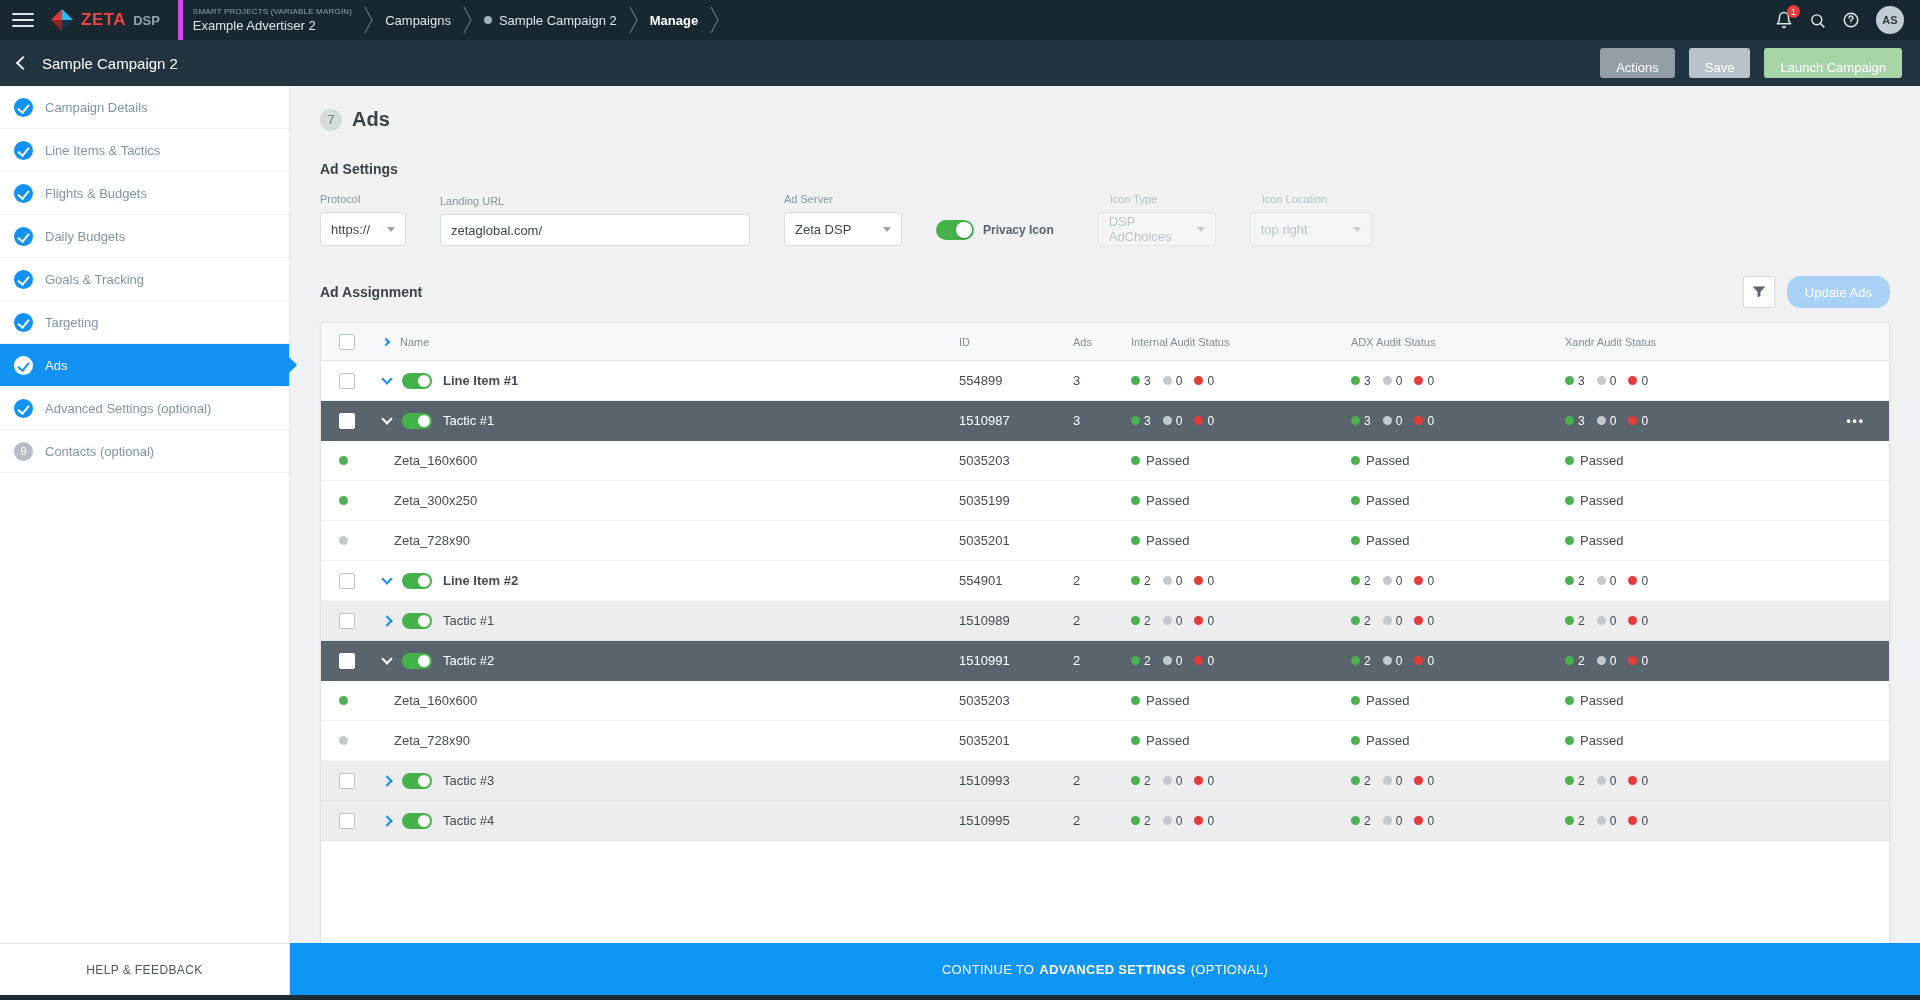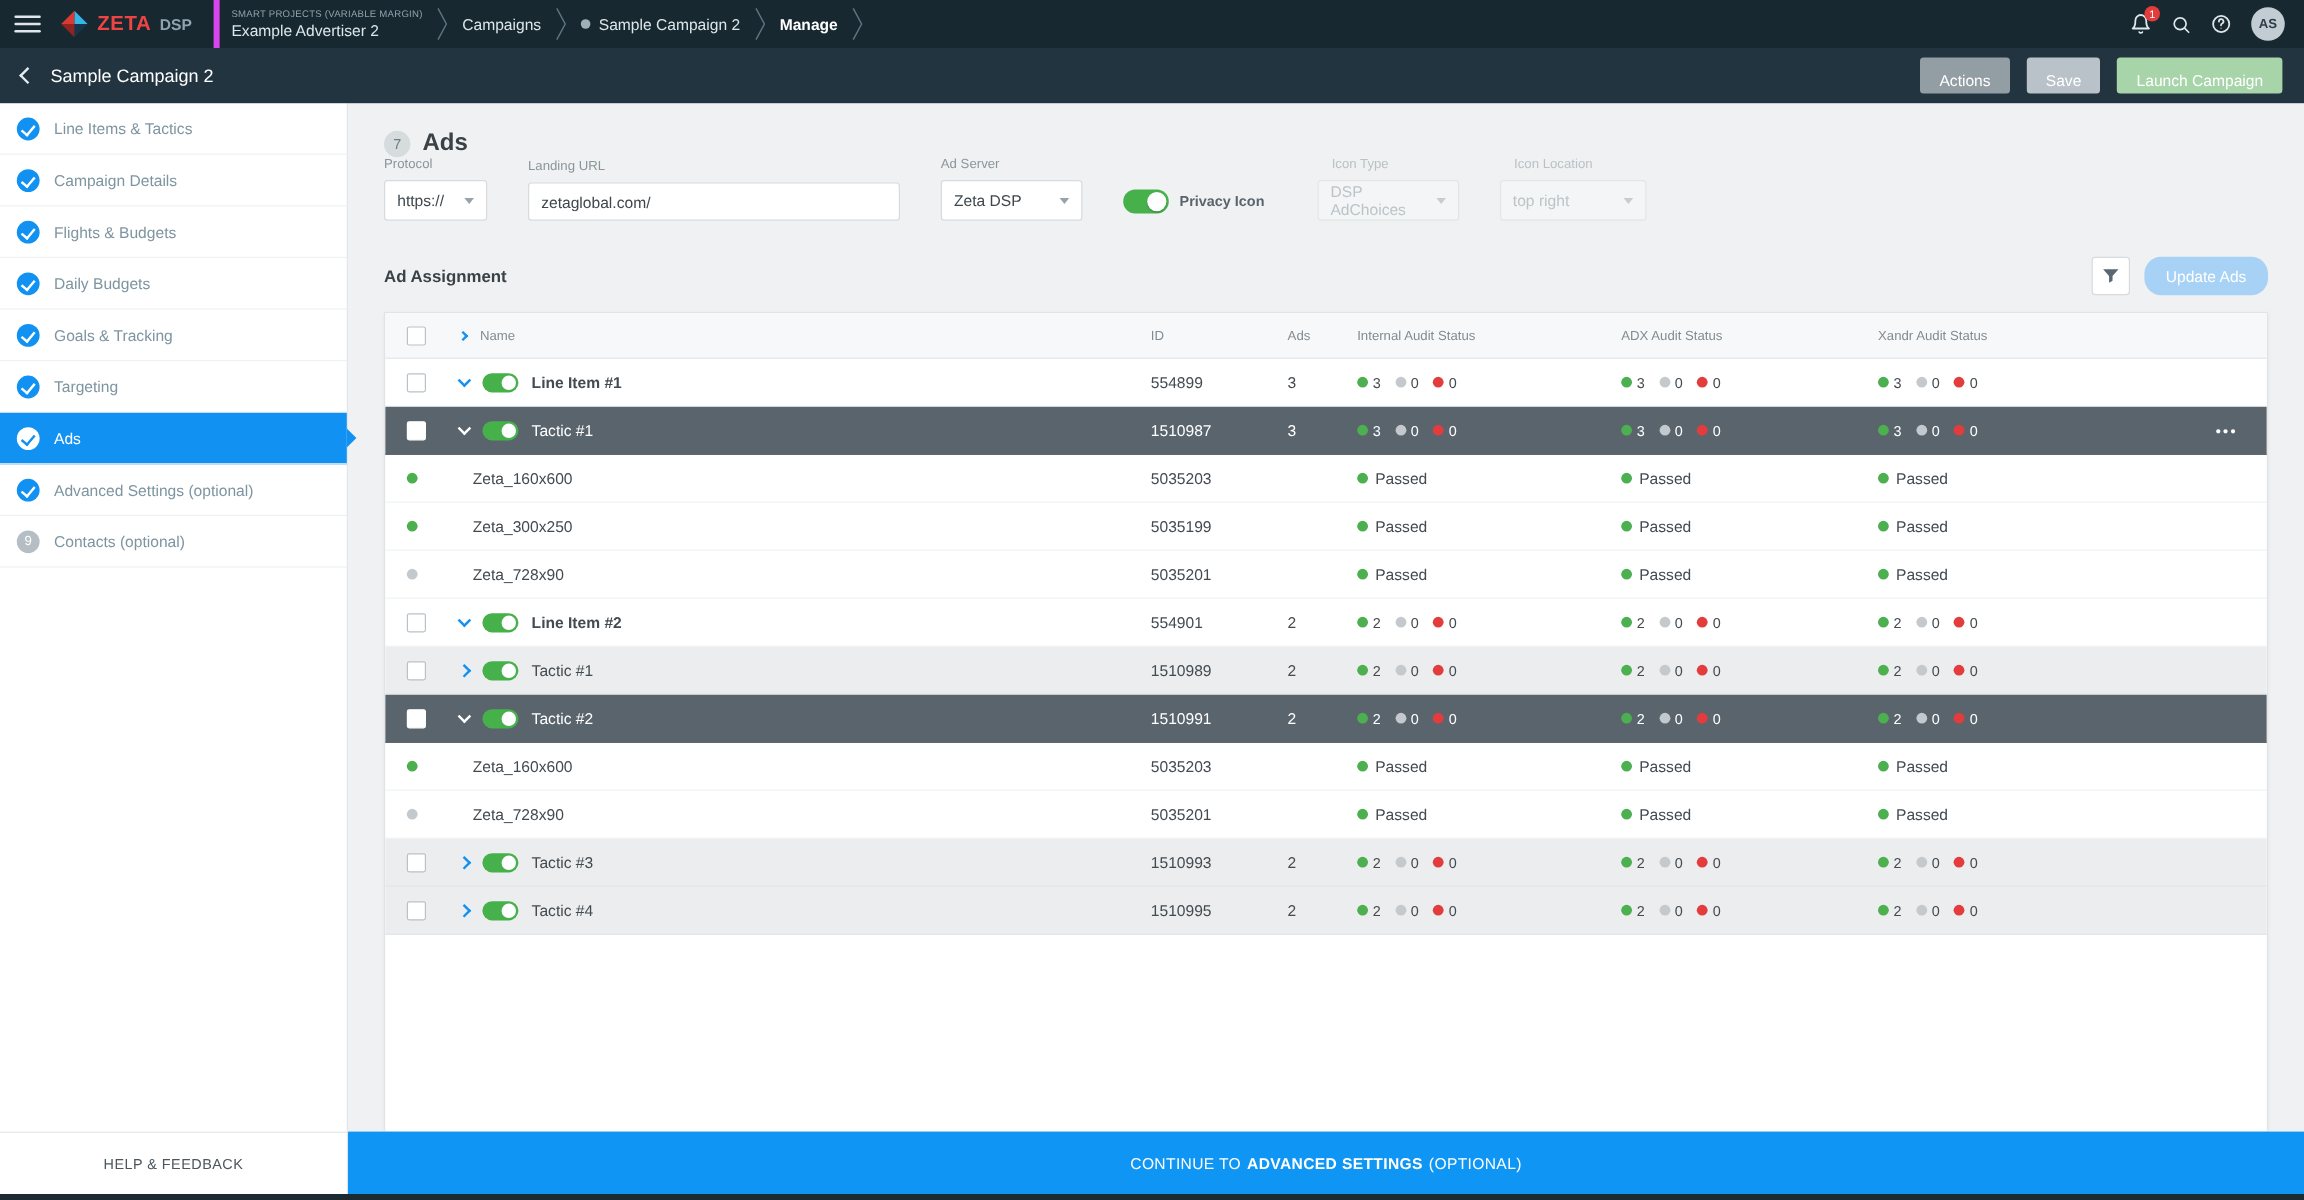--- a/index.html
+++ b/index.html
@@ -51,21 +51,21 @@
   .side-item.active .check::after { border-color:#1191f2; }
   .numcircle { width:19px; height:19px; border-radius:50%; background:#b4bec4; color:#fff; font-size:11px; display:flex; align-items:center; justify-content:center; flex:none; }
   .side-help { height:52px; border-top:1px solid #e2e6e8; display:flex; align-items:center; justify-content:center; font-size:12px; font-weight:500; color:#4c565c; letter-spacing:.4px; cursor:pointer; }
 
   
   .content { position:absolute; left:290px; top:86px; right:0; bottom:57px; background:#eff1f2; padding:0 30px; display:flex; flex-direction:column; overflow:hidden; }
   .page-head { display:flex; align-items:center; gap:10px; padding-top:22px; flex:none; }
   .step-circle { width:22px; height:22px; border-radius:50%; background:#d6dbdd; color:#727c81; font-size:12px; display:flex; align-items:center; justify-content:center; flex:none; }
   .page-title { font-size:20px; font-weight:bold; color:#3a4247; margin:0; }
   .section-title { font-size:14px; font-weight:bold; color:#3a4247; margin-top:30px; flex:none; }
-  .form-row { display:flex; align-items:flex-end; flex:none; }
+  .form-row { display:flex; margin-top:16px; align-items:flex-end; flex:none; }
   .fgroup { display:flex; flex-direction:column; gap:7px; margin-right:34px; }
   .flabel { font-size:11px; color:#8b969c; white-space:nowrap; }
   .fgroup.disabled .flabel { color:#b9c2c7;padding-left:12px; }
   .selectbox { height:32px; background:#ffffff; border:1px solid #d6dbde; border-radius:3px; display:flex; align-items:center; justify-content:space-between; gap:10px; padding:16px 10px; font-size:13px; color:#3f474c; cursor:pointer; }
   .selectbox.disabled { background:#f3f5f6; color:#bcc4c9; border-color:#e2e6e8; cursor:default; }
   .caret { width:0; height:0; border-left:4px solid transparent; border-right:4px solid transparent; border-top:5px solid #98a2a8; flex:none; }
   .selectbox.disabled .caret { border-top-color:#c6cdd1; }
   .textinput { height:32px; width:310px; border:1px solid #d6dbde; border-radius:3px; padding:0 10px; font-size:13px; color:#3f474c; font-family:inherit; background:#fff; }
   .privacy-group { display:flex; flex-direction:row; align-items:center; gap:9px; height:32px; margin-right:44px; }
   .toggle-lg { width:38px; height:20px; border-radius:10px; background:#46b14b; position:relative; cursor:pointer; flex:none; }
@@ -199,25 +199,25 @@
     <button class="btn actions">Actions</button>
     <button class="btn save">Save</button>
     <button class="btn launch">Launch Campaign</button>
   </div>
 </div>
 
 <aside class="sidebar">
   <div class="side-items">
       <div class="side-item">
         <span class="check"></span>
-        <span class="side-label">Line Items &amp; Tactics</span>
+        <span class="side-label">Campaign Details</span>
       </div>
       <div class="side-item">
         <span class="check"></span>
-        <span class="side-label">Campaign Details</span>
+        <span class="side-label">Line Items &amp; Tactics</span>
       </div>
       <div class="side-item">
         <span class="check"></span>
         <span class="side-label">Flights &amp; Budgets</span>
       </div>
       <div class="side-item">
         <span class="check"></span>
         <span class="side-label">Daily Budgets</span>
       </div>
       <div class="side-item">
@@ -243,20 +243,21 @@
     </div>
   <div class="side-help">HELP &amp; FEEDBACK</div>
 </aside>
 
 <main class="content">
   <div class="page-head">
     <span class="step-circle">7</span>
     <h2 class="page-title">Ads</h2>
   </div>
 
+  <div class="section-title">Ad Settings</div>
 
   <div class="form-row">
     <div class="fgroup" style="width:86px;">
       <span class="flabel">Protocol</span>
       <div class="selectbox">
         <span>https://</span>
         <span class="caret"></span>
       </div>
     </div>
     <div class="fgroup">

